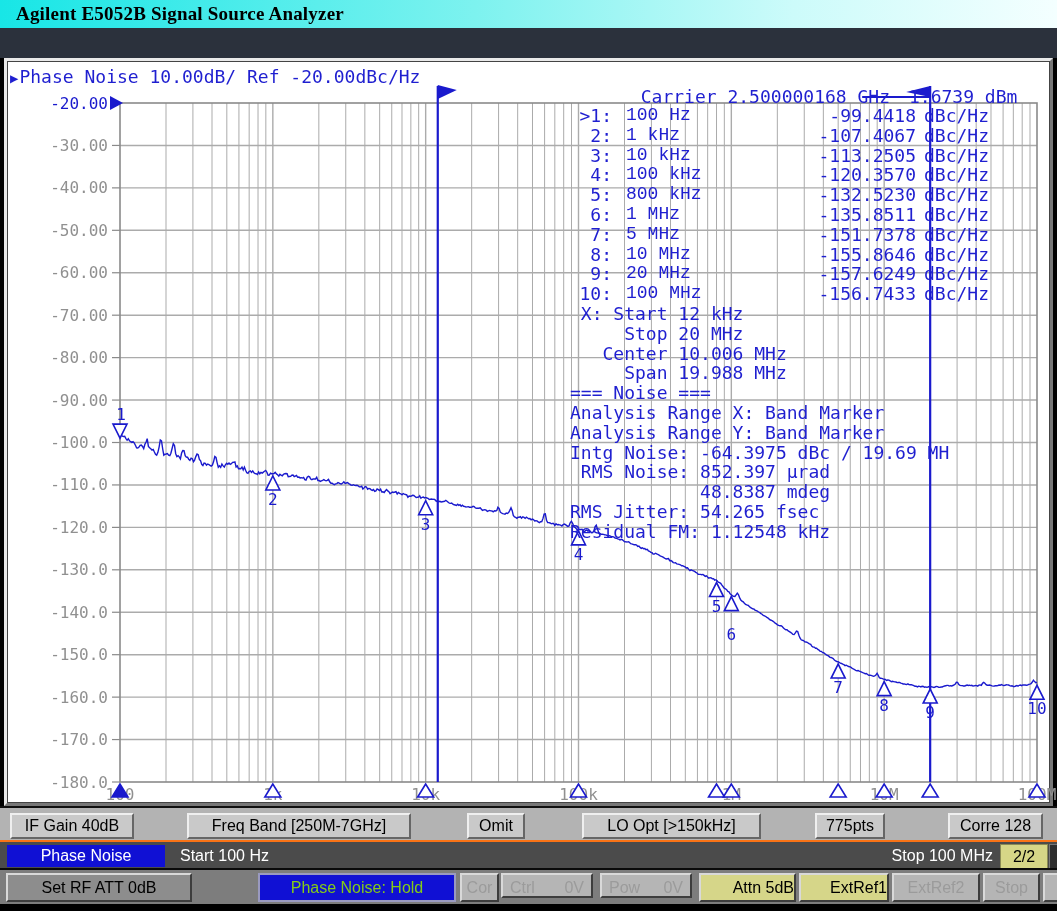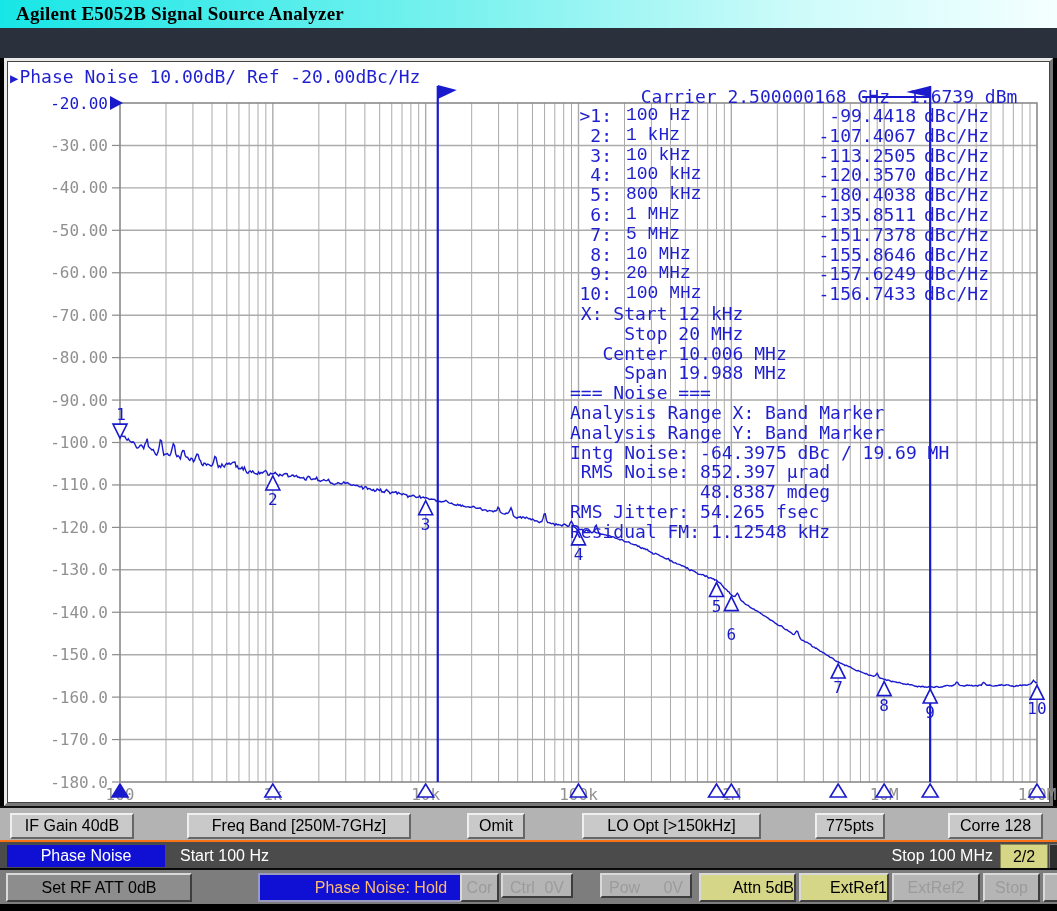--- a/index.html
+++ b/index.html
@@ -64,21 +64,21 @@
   .sqbox{position:absolute;left:1049px;top:2px;width:7px;height:23px;background:#2e2e2e;
     border-top:1px solid #777;border-left:1px solid #777;}
 
   
   .row3{position:absolute;left:0;top:868px;width:1057px;height:36px;background:#7d7d7d;
     border-top:2px solid #0a0a0a;}
   .key{position:absolute;top:3px;height:25px;font-size:16px;text-align:center;line-height:25px;
     border-top:2px solid #d9d9d9;border-left:2px solid #d9d9d9;
     border-bottom:2px solid #3d3d3d;border-right:2px solid #3d3d3d;}
   .key.btn{background:#8d8d8d;color:#000;}
-  .key.hold{background:#1010d4;color:#fdba74;border-color:#9a9ac0;padding-left:24px;}
+  .key.hold{background:#1010d4;color:#84cc16;border-color:#9a9ac0;}
   .key.dis{background:#b5b5b5;color:#9b9b9b;}
   .key.on{background:#d6d689;color:#000;text-align:right;}
   .key.two{display:flex;justify-content:space-between;padding:0 7px;box-sizing:border-box;}
   .blackfoot{position:absolute;left:0;top:904px;width:1057px;height:7px;background:#000;}
 </style>
 </head>
 <body>
 
 <div class="titlebar">
   <span>Agilent E5052B Signal Source Analyzer</span>
@@ -294,21 +294,21 @@
   </svg>
 
 <div class="carrier-label">Carrier 2.500000168 GHz</div>
 <div class="carrier-power">1.6739 dBm</div>
 
 <div id="marker-table">
     <div class="mrow"><span class="mc-idx">&gt;1:</span><span class="mc-freq">100 Hz</span><span class="mc-val">-99.4418</span><span class="mc-unit">dBc/Hz</span></div>
     <div class="mrow"><span class="mc-idx">2:</span><span class="mc-freq">1 kHz</span><span class="mc-val">-107.4067</span><span class="mc-unit">dBc/Hz</span></div>
     <div class="mrow"><span class="mc-idx">3:</span><span class="mc-freq">10 kHz</span><span class="mc-val">-113.2505</span><span class="mc-unit">dBc/Hz</span></div>
     <div class="mrow"><span class="mc-idx">4:</span><span class="mc-freq">100 kHz</span><span class="mc-val">-120.3570</span><span class="mc-unit">dBc/Hz</span></div>
-    <div class="mrow"><span class="mc-idx">5:</span><span class="mc-freq">800 kHz</span><span class="mc-val">-180.4038</span><span class="mc-unit">dBc/Hz</span></div>
+    <div class="mrow"><span class="mc-idx">5:</span><span class="mc-freq">800 kHz</span><span class="mc-val">-132.5230</span><span class="mc-unit">dBc/Hz</span></div>
     <div class="mrow"><span class="mc-idx">6:</span><span class="mc-freq">1 MHz</span><span class="mc-val">-135.8511</span><span class="mc-unit">dBc/Hz</span></div>
     <div class="mrow"><span class="mc-idx">7:</span><span class="mc-freq">5 MHz</span><span class="mc-val">-151.7378</span><span class="mc-unit">dBc/Hz</span></div>
     <div class="mrow"><span class="mc-idx">8:</span><span class="mc-freq">10 MHz</span><span class="mc-val">-155.8646</span><span class="mc-unit">dBc/Hz</span></div>
     <div class="mrow"><span class="mc-idx">9:</span><span class="mc-freq">20 MHz</span><span class="mc-val">-157.6249</span><span class="mc-unit">dBc/Hz</span></div>
     <div class="mrow"><span class="mc-idx">10:</span><span class="mc-freq">100 MHz</span><span class="mc-val">-156.7433</span><span class="mc-unit">dBc/Hz</span></div>
   </div>
 <div id="analysis"><div> X: Start 12 kHz</div><div>     Stop 20 MHz</div><div>   Center 10.006 MHz</div><div>     Span 19.988 MHz</div><div>=== Noise ===</div><div>Analysis Range X: Band Marker</div><div>Analysis Range Y: Band Marker</div><div>Intg Noise: -64.3975 dBc / 19.69 MH</div><div> RMS Noise: 852.397 µrad</div><div>            48.8387 mdeg</div><div>RMS Jitter: 54.265 fsec</div><div>Residual FM: 1.12548 kHz</div></div>
 
 <div class="row1">
   <div class="sk" style="left:10px;width:120px">IF Gain 40dB</div>
@@ -324,21 +324,21 @@
   <div class="startlbl">Start 100 Hz</div>
   <div class="stoplbl">Stop 100 MHz</div>
   <div class="pagebox">2/2</div>
   <div class="sqbox"></div>
 </div>
 
 <div class="row3">
   <div class="key btn" style="left:6px;width:182px">Set RF ATT 0dB</div>
   <div class="key hold" style="left:258px;width:194px">Phase Noise: Hold</div>
   <div class="key dis" style="left:460px;width:35px">Cor</div>
-  <div class="key dis two" style="left:501px;width:72px">
+  <div class="key dis two" style="left:501px;width:92px">
     <span>Ctrl</span>
       <span>0V</span>
   </div>
   <div class="key dis two" style="left:600px;width:92px">
     <span>Pow</span>
       <span>0V</span>
   </div>
   <div class="key on" style="left:699px;width:93px">Attn 5dB</div>
   <div class="key on" style="left:799px;width:86px">ExtRef1</div>
   <div class="key dis" style="left:892px;width:84px">ExtRef2</div>

